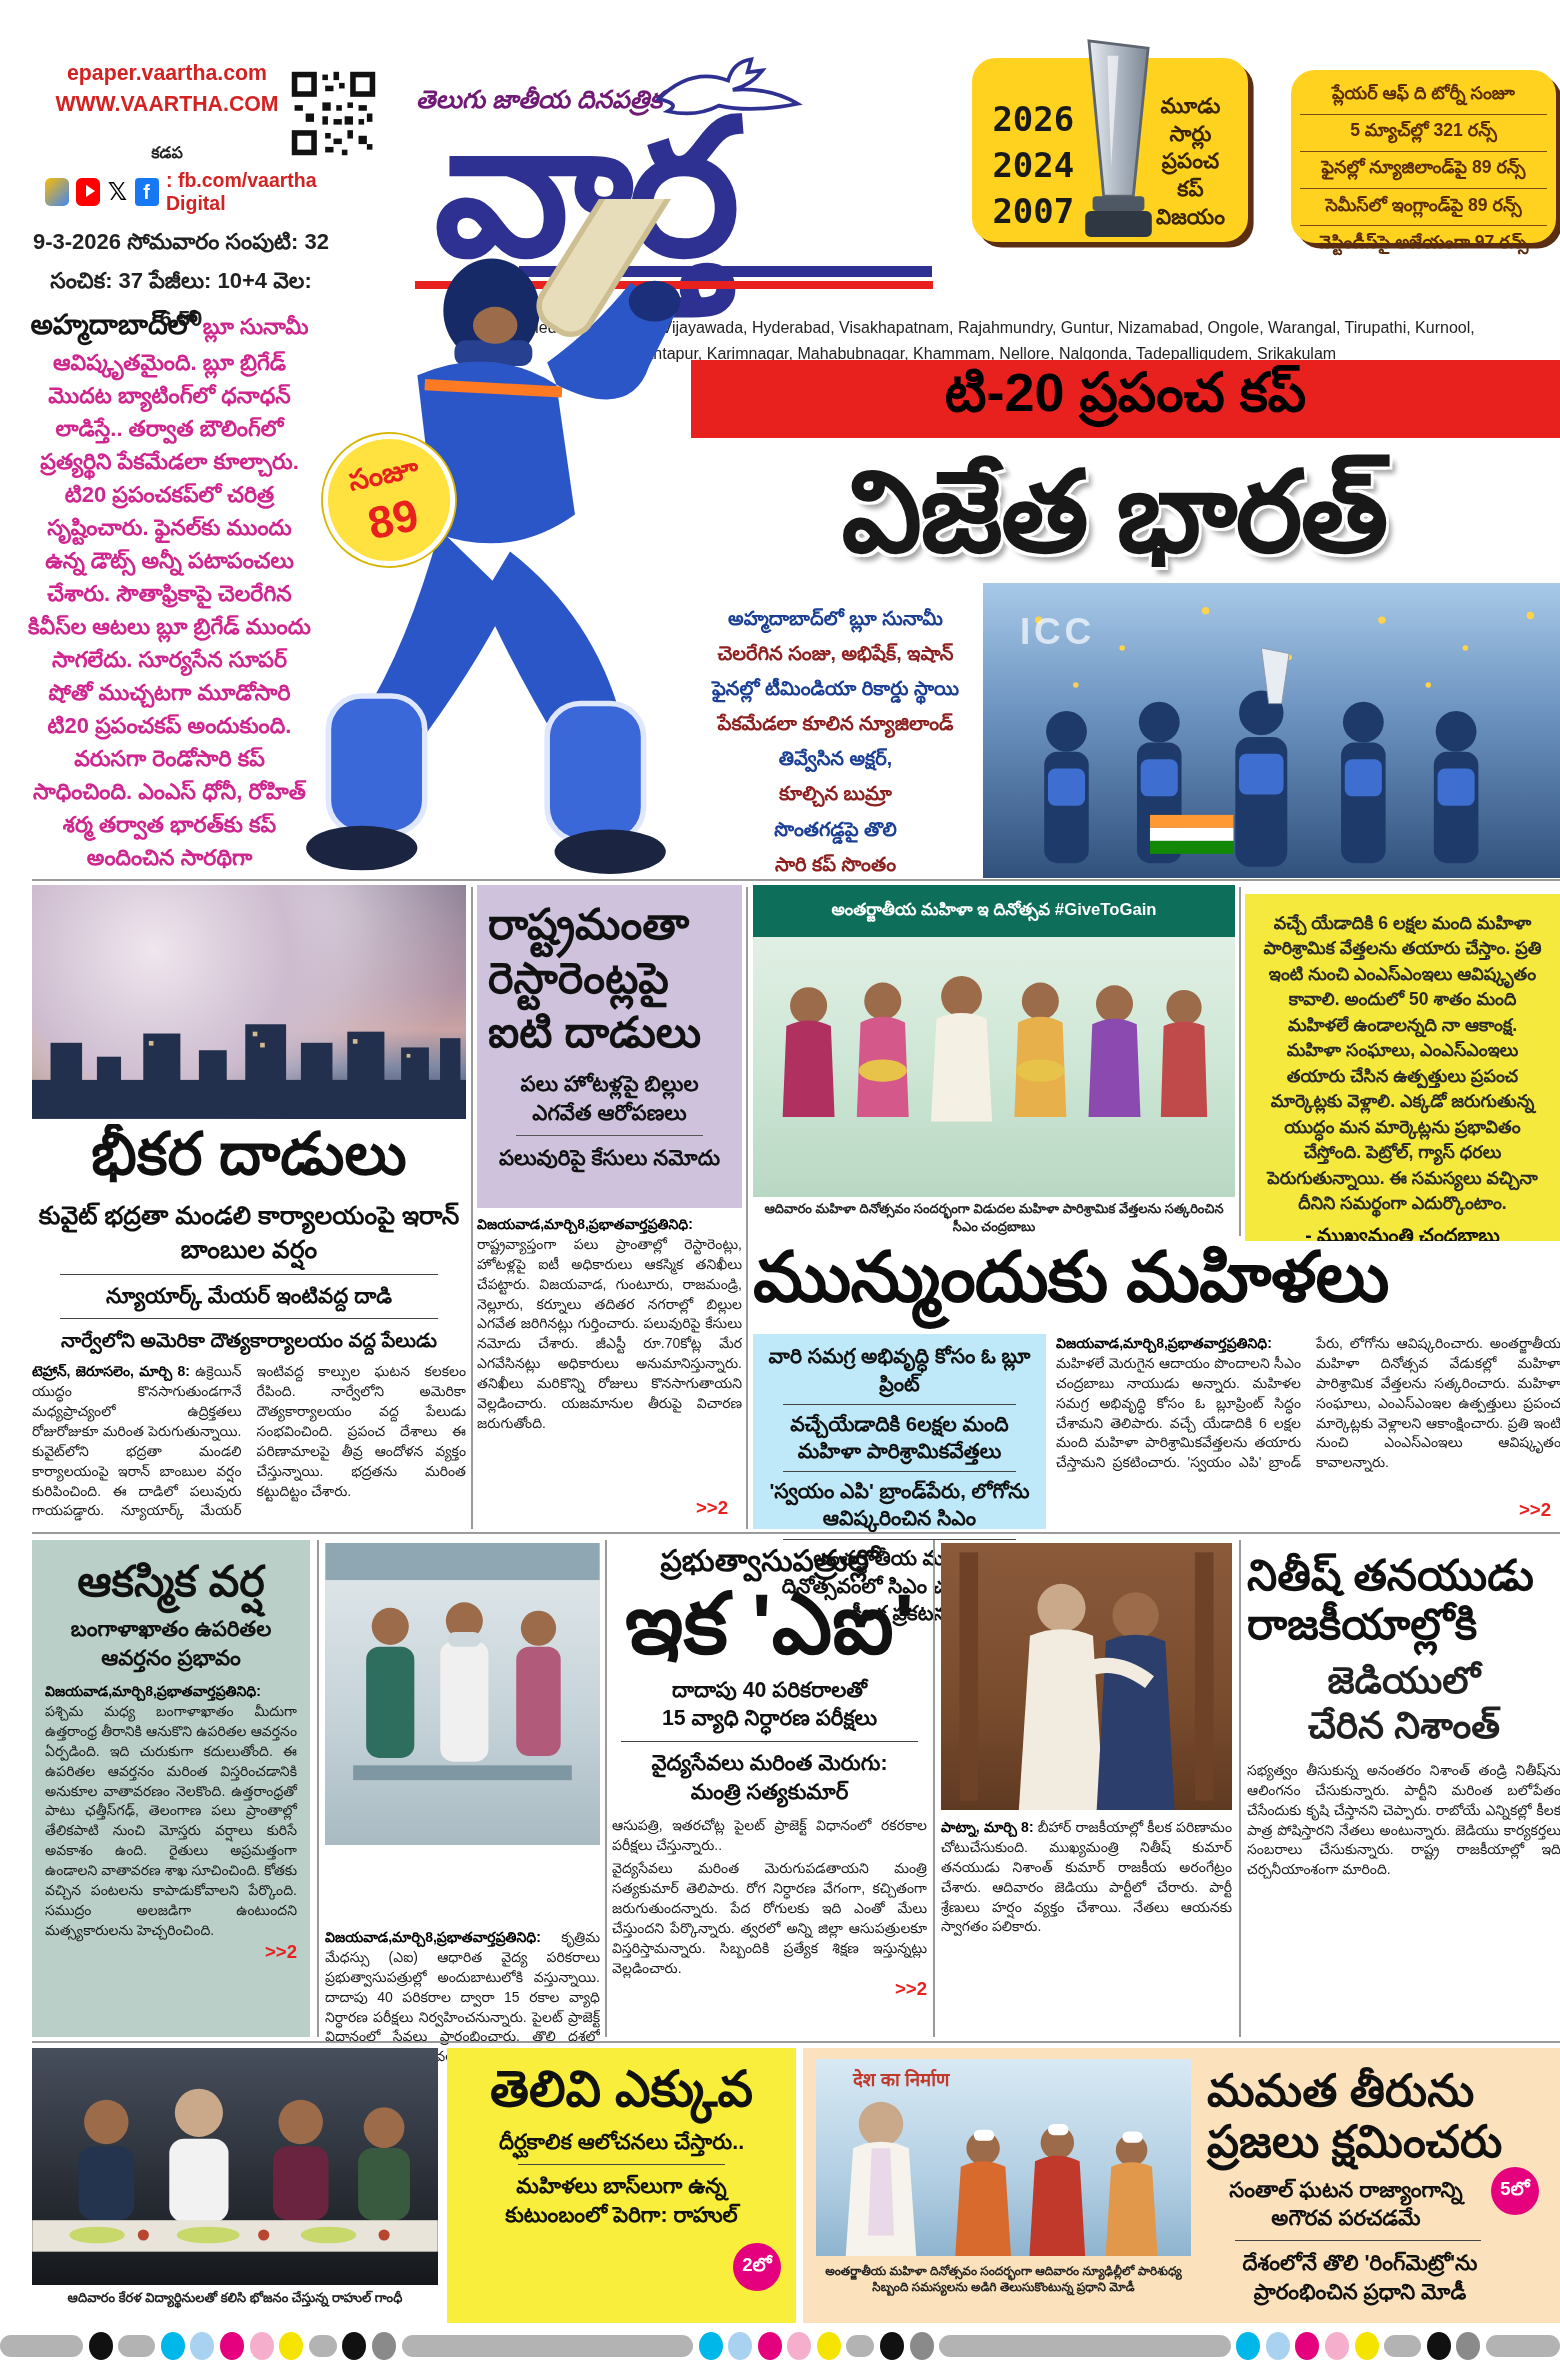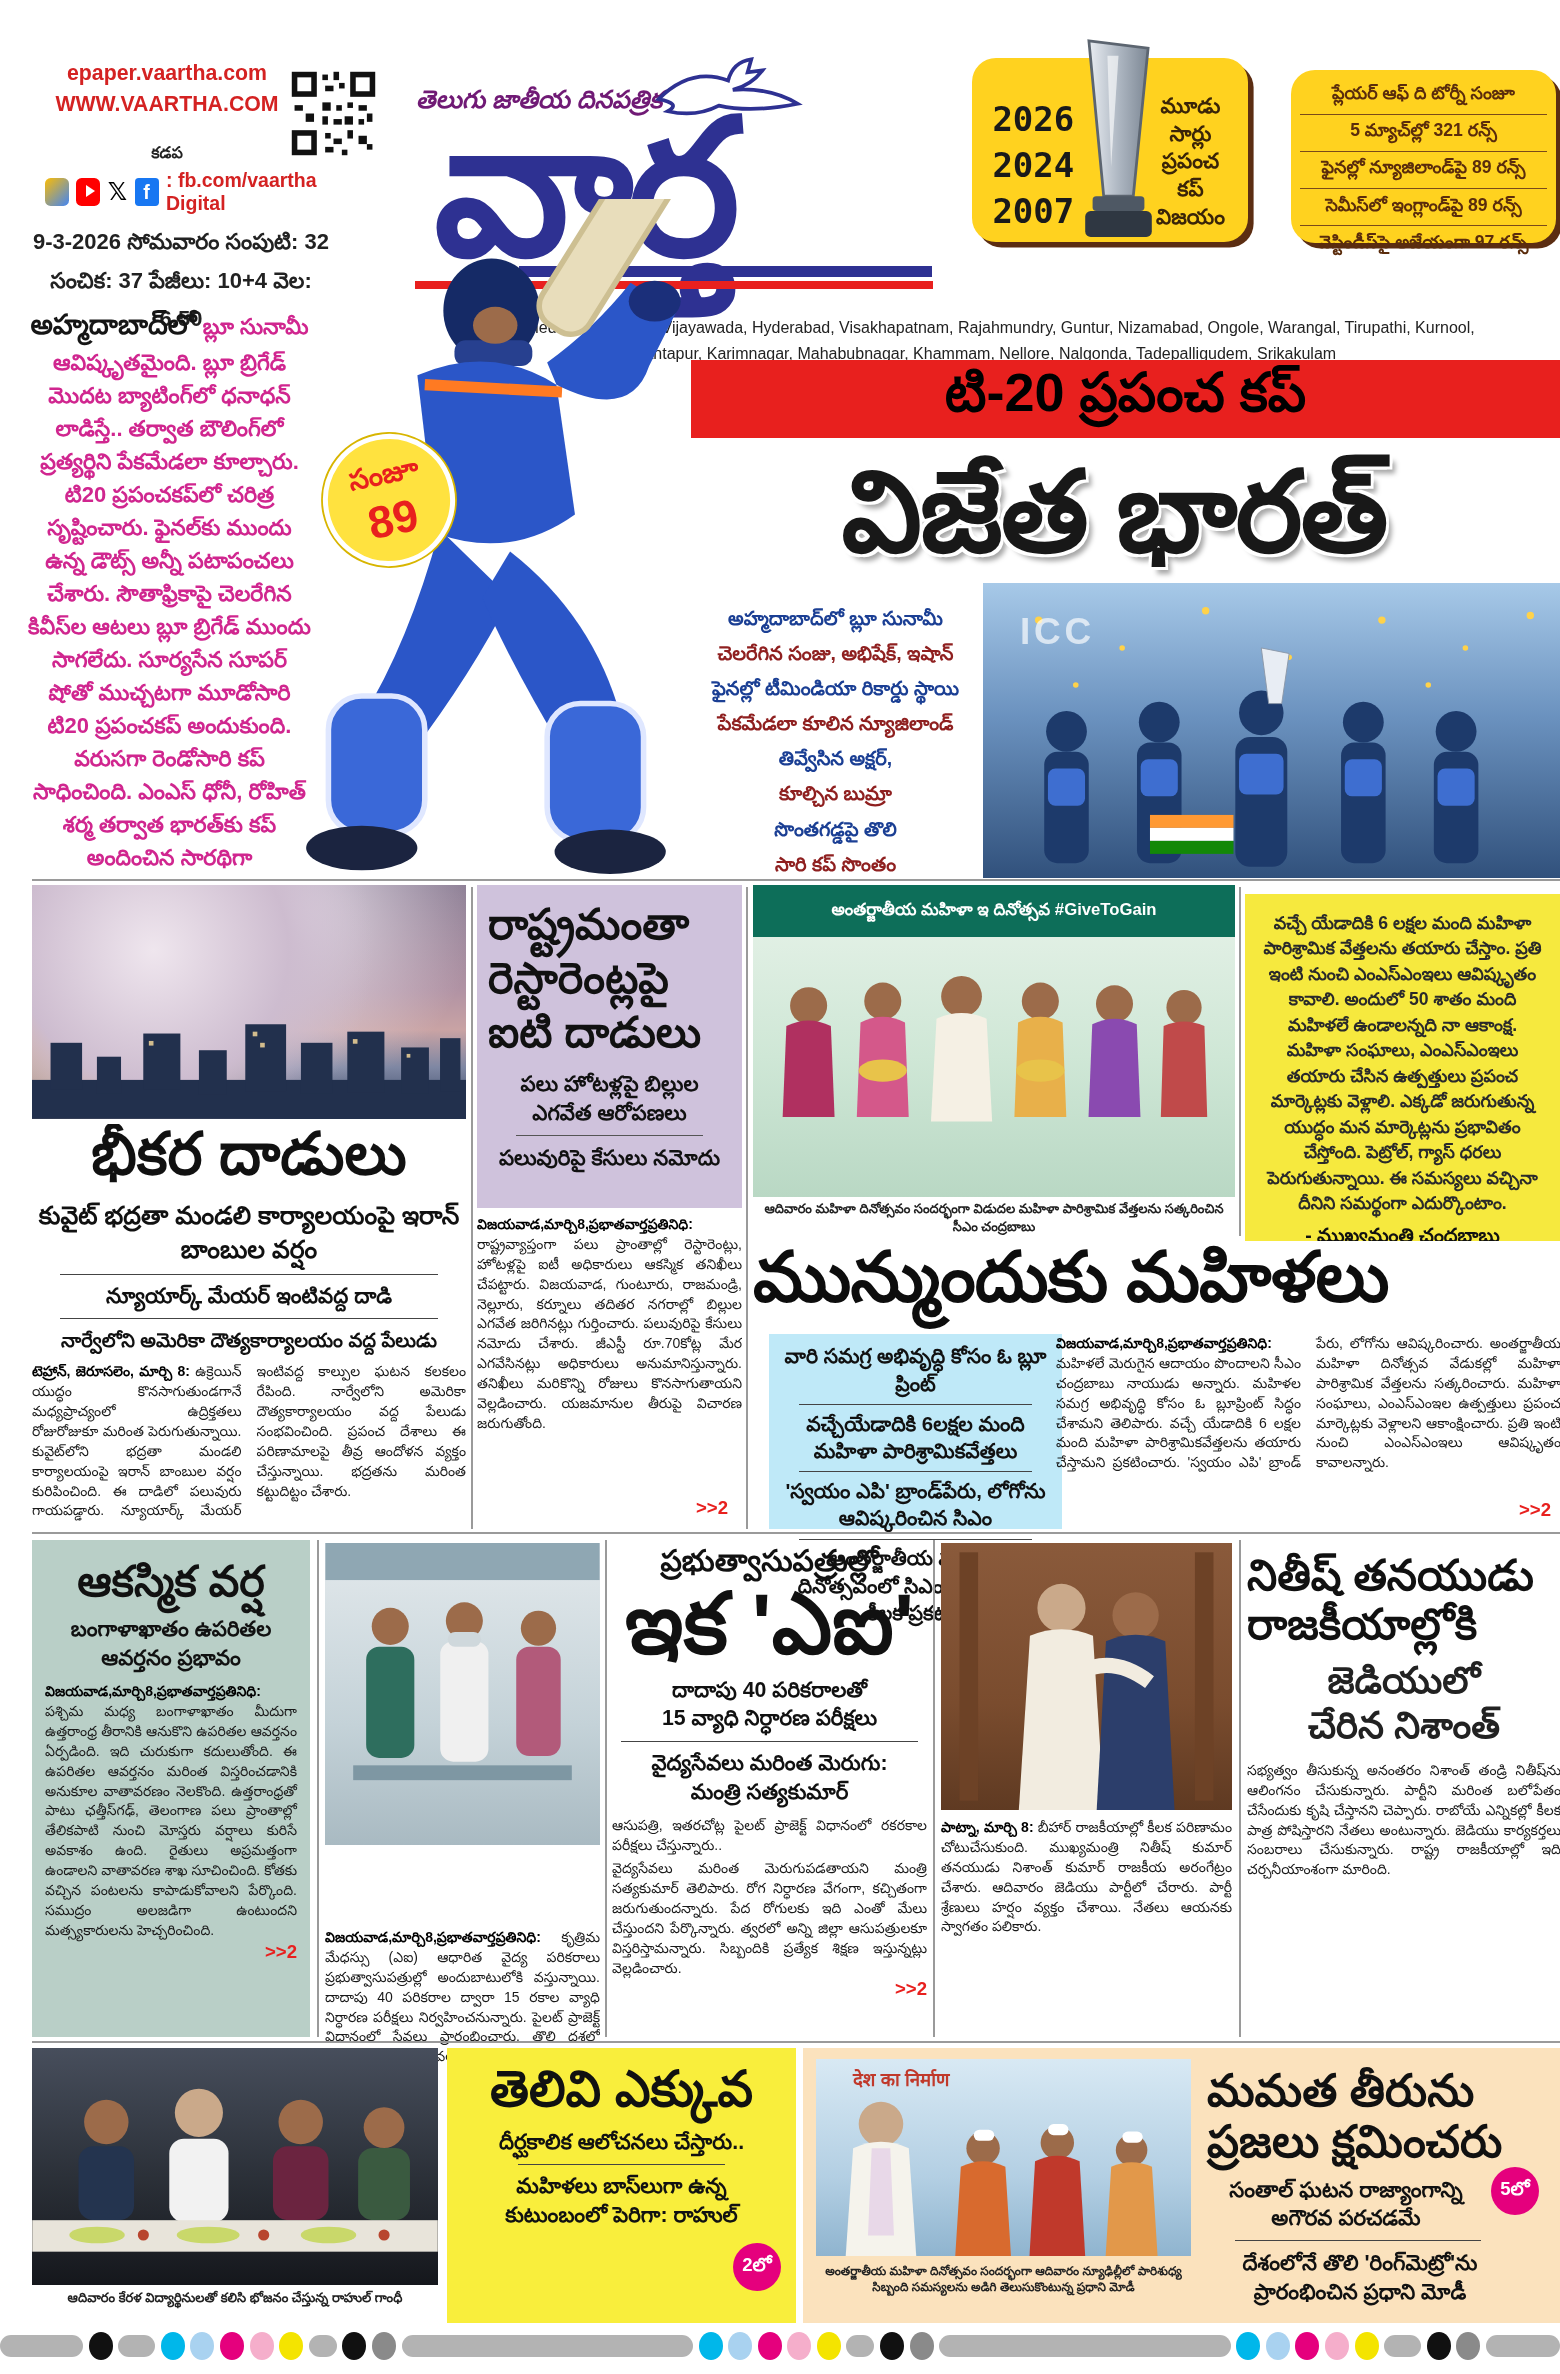--- a/index.html
+++ b/index.html
@@ -49,21 +49,21 @@
   .hl-l{font-size:43px;font-weight:900;color:#111;line-height:1.15;}
   .hl-m{font-size:37px;font-weight:900;color:#111;line-height:1.2;}
   .sub{font-size:25px;font-weight:bold;color:#111;line-height:1.35;}
   .sub-s{font-size:21.3px;font-weight:bold;color:#111;line-height:1.35;}
   .rule{border-top:1.9px solid #444;margin:7.4px 28px;}
   .byline{font-weight:900;font-size:14px;color:#000;}
   .body{font-size:14px;color:#1a1a1a;line-height:1.42;}
   .cols2{column-count:2;column-gap:15px;}
   .more{color:#e8201e;font-weight:900;font-size:18.6px;}
   .lavender{background:#cfc2dc;}
-  .bluebox{background:#bfe9f8;margin-left:16px;}
+  .bluebox{background:#bfe9f8;}
   .quotebox{background:#f6e93e;}
   .greenbox{background:#b9cfc7;}
   .yellowbox{background:#f9ee3c;}
   .peachbox{background:#fbe2bd;}
   .pgref{background:#e5007d;color:#fff;border-radius:50%;display:flex;align-items:center;justify-content:center;
          font-size:18.6px;font-weight:900;}
   .vline{background:#9a9a9a;width:1.9px;}
   .hline{background:#9a9a9a;height:1.9px;}
   
   .footbar{display:flex;align-items:center;gap:5.6px;}

